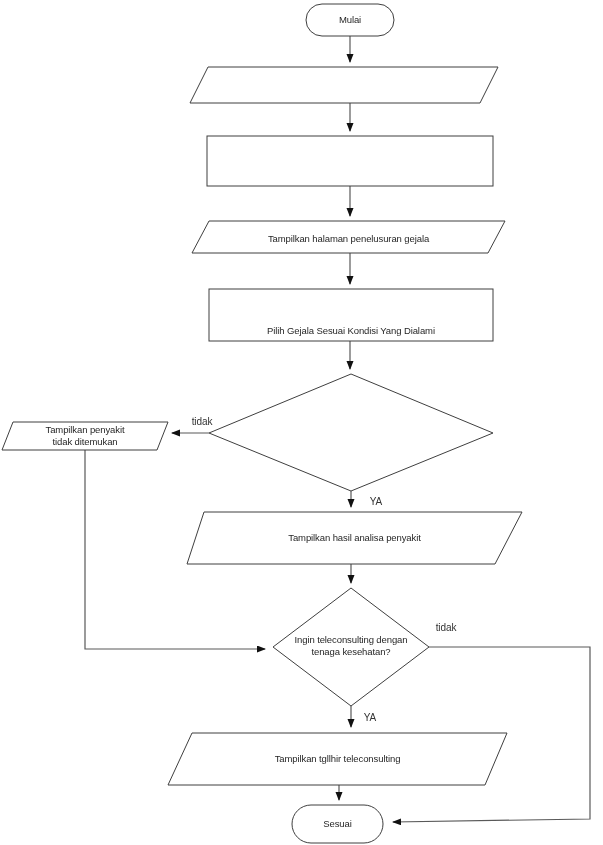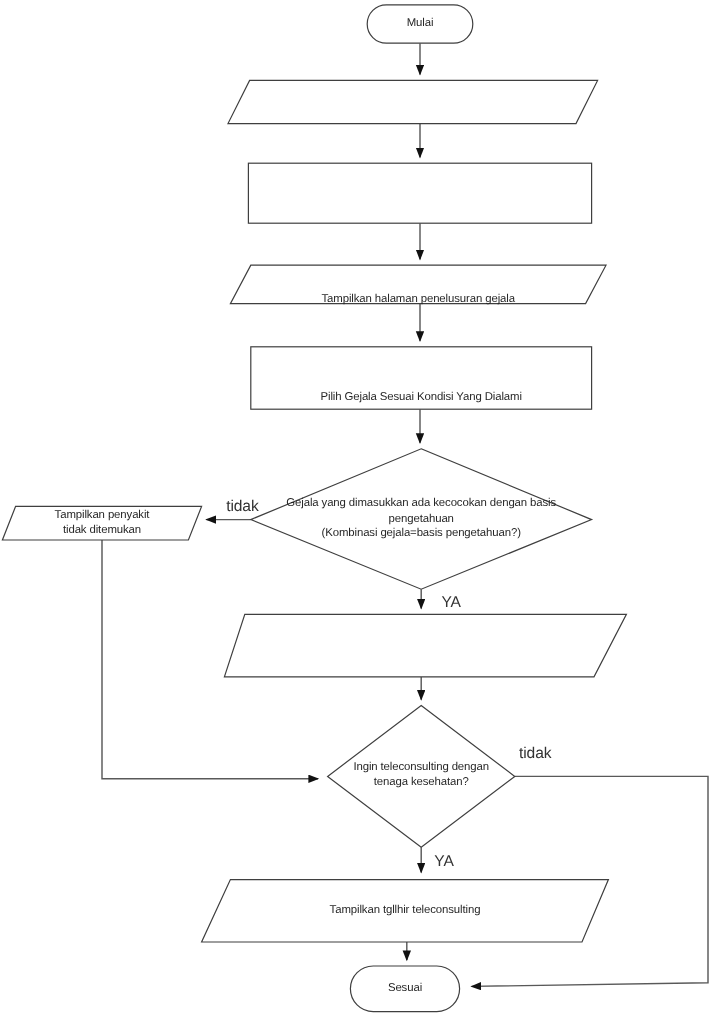--- a/index.html
+++ b/index.html
@@ -8,21 +8,21 @@
     font-family:"Liberation Sans",sans-serif;overflow:hidden;border-radius:32px;
   }
   .canvas > svg{position:absolute;left:0;top:0;}
   .label{
     position:absolute;display:flex;align-items:center;justify-content:center;
     text-align:center;white-space:pre-line;
     font-size:9.5px;line-height:12.5px;letter-spacing:-0.1px;color:#262626;
   }
   .edge-label{
     position:absolute;display:flex;align-items:center;justify-content:center;
-    text-align:center;font-size:13px;color:#333333;letter-spacing:-0.1px;
+    text-align:center;font-size:10px;color:#333333;letter-spacing:-0.1px;
   }
   .shape{fill:#ffffff;stroke:#3f3f3f;stroke-width:1;}
   .edge{fill:none;stroke:#595959;stroke-width:1.2;}
 </style>
 </head>
 <body>
 
 <div class="canvas">
 
   <svg width="603" height="845" viewBox="0 0 603 845">
@@ -52,27 +52,25 @@
     <rect class="shape" x="209" y="289" width="284" height="52"></rect>
     <polygon class="shape" points="351,374 493,433 351,491 209,433"></polygon>
     <polygon class="shape" points="13,422 168,422 157,450 2,450"></polygon>
     <polygon class="shape" points="204,512 522,512 495,564 187,564"></polygon>
     <polygon class="shape" points="351,588 429,647 351,706 273,647"></polygon>
     <polygon class="shape" points="192,733 507,733 485,785 168,785"></polygon>
     <rect class="shape" x="292" y="805" width="91" height="38" rx="19" ry="19"></rect>
   </svg>
 
   <div class="label" style="left:306px;top:4px;width:88px;height:32px;">Mulai</div>
-  <div class="label" style="left:192px;top:234px;width:313px;height:32px;">Tampilkan halaman penelusuran gejala</div>
+  <div class="label" style="left:192px;top:223px;width:313px;height:32px;">Tampilkan halaman penelusuran gejala</div>
   <div class="label" style="left:209px;top:289px;width:284px;height:52px;margin-top:16px;">Pilih Gejala Sesuai Kondisi Yang Dialami</div>
-  <div class="label" style="left:221px;top:403px;width:260px;height:60px;">Gejala yang dimasukkan ada kecocokan dengan basis
-pengetahuan
-(Kombinasi gejala=basis pengetahuan?)</div>
   <div class="label" style="left:2px;top:421px;width:166px;height:30px;">Tampilkan penyakit
 tidak ditemukan</div>
+  <div class="label" style="left:187px;top:512px;width:335px;height:52px;">Tampilkan hasil analisa penyakit</div>
   <div class="label" style="left:271px;top:618px;width:160px;height:56px;">Ingin teleconsulting dengan
 tenaga kesehatan?</div>
   <div class="label" style="left:168px;top:733px;width:339px;height:52px;">Tampilkan tgllhir teleconsulting</div>
   <div class="label" style="left:292px;top:805px;width:91px;height:38px;">Sesuai</div>
 
   <div class="edge-label" style="left:180px;top:414px;width:44px;height:14px;">tidak</div>
   <div class="edge-label" style="left:360px;top:494px;width:32px;height:14px;">YA</div>
   <div class="edge-label" style="left:424px;top:620px;width:44px;height:14px;">tidak</div>
   <div class="edge-label" style="left:354px;top:710px;width:32px;height:14px;">YA</div>
 

